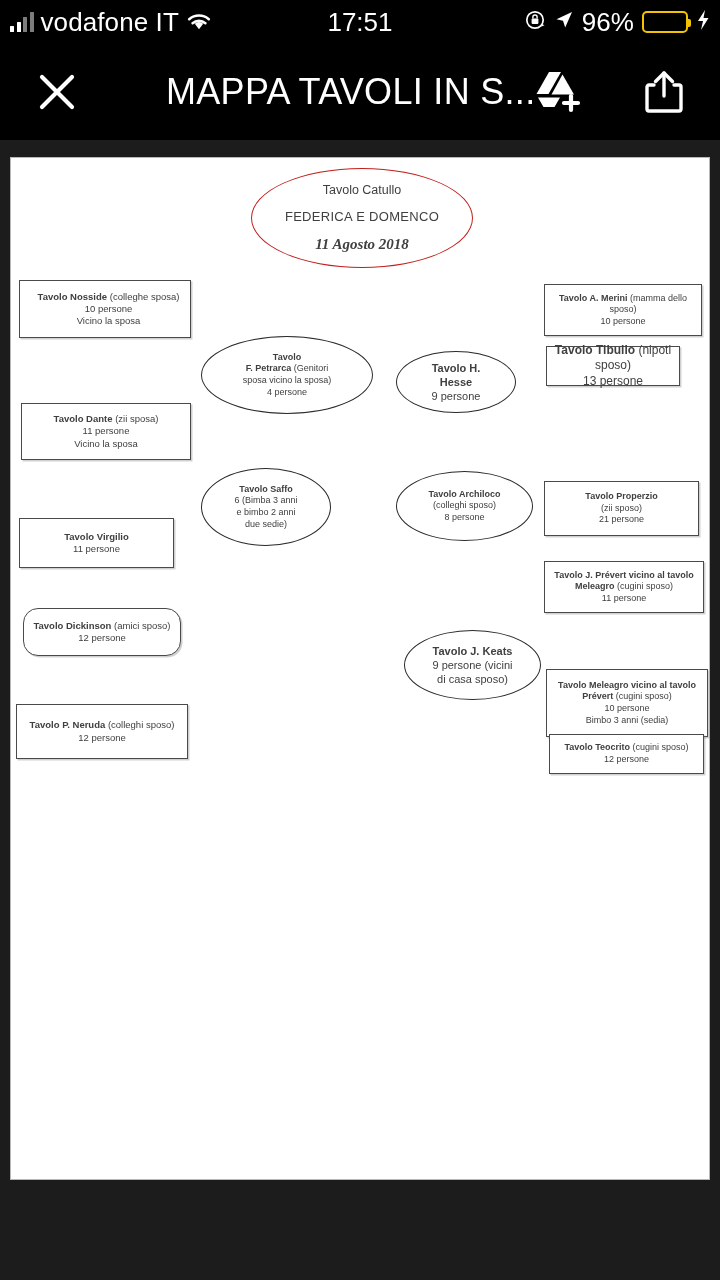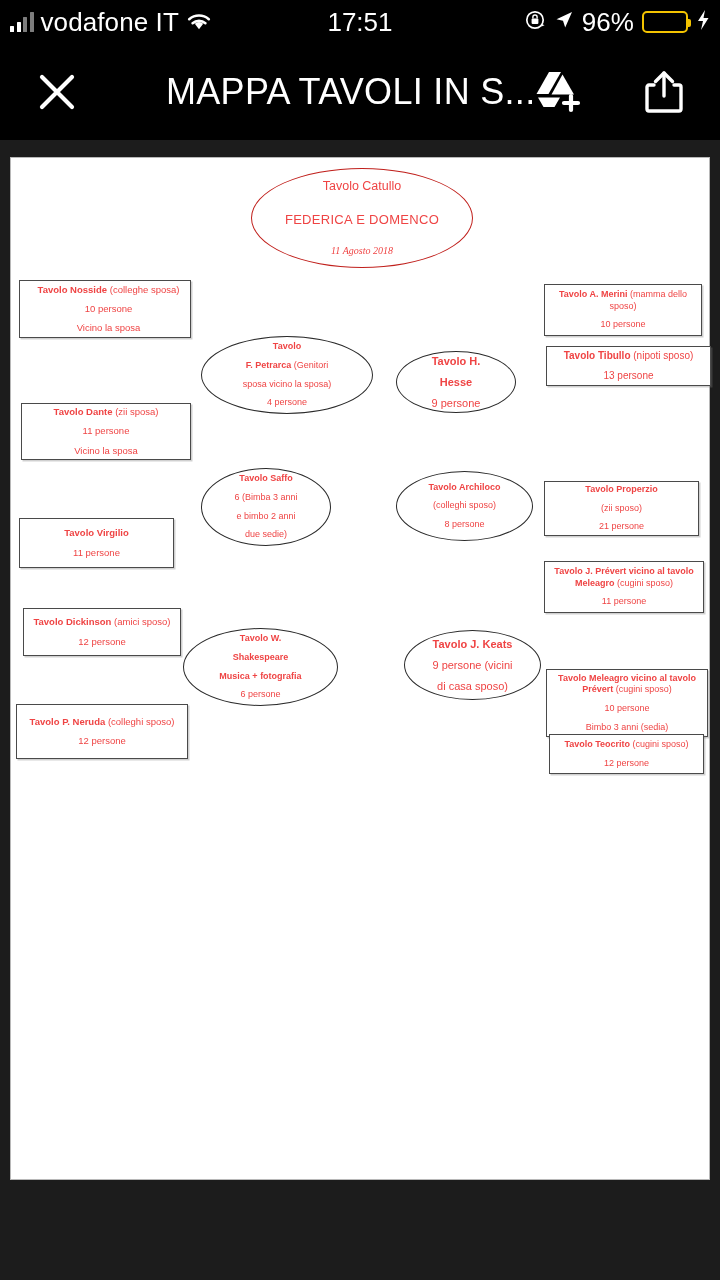--- a/index.html
+++ b/index.html
@@ -71,24 +71,23 @@
     background: #ffffff;
     border: 1px solid #b8b8b8;
   }
   .canvas { position: relative; width: 100%; height: 100%; }
 
   
   .shape {
     position: absolute;
     display: flex; flex-direction: column; justify-content: center;
     text-align: center;
-    color: #ef4444;
+    color: #404040;
     line-height: 1.28;
     padding: 2px 5px;
-    gap: 7px;
   }
   .box {
     border: 1.6px solid #4a4a4a;
     background: #fff;
     box-shadow: 1.5px 1.5px 0 rgba(120,120,120,0.35);
   }
   .oval {
     border: 1.5px solid #2a2a2a;
     border-radius: 50%;
     background: #fff;
@@ -97,21 +96,21 @@
     border: 1.8px solid #c0201c;
     border-radius: 50%;
     background: #fff;
   }
   .ln { display: block; width: 100%; }
   .b { font-weight: 700; }
   .n { font-weight: 400; }
 
   .hdr-catullo { font-size: 12.5px; font-weight: 400; margin-bottom: 11px; }
   .hdr-names { font-size: 13px; font-weight: 400; letter-spacing: 0.3px; margin-bottom: 10px; }
-  .hdr-date { font-size: 10px; font-weight: 400; font-style: italic; font-family: "Liberation Serif", serif; }
+  .hdr-date { font-size: 15px; font-weight: 700; font-style: italic; font-family: "Liberation Serif", serif; }
 </style>
 </head>
 <body>
 
 <div id="root">
 
   <div class="statusbar">
     <div class="sb-left">
       <span class="bars">
           <i></i>
@@ -202,36 +201,36 @@
         <span class="ln"><b class="b">Tavolo Dante</b><span class="n"> (zii sposa)</span></span>
         <span class="ln n">11 persone</span>
         <span class="ln n">Vicino la sposa</span>
       </div>
 
       <div class="shape box" style="left:8px; top:360px; width:155px; height:50px; font-size:9.5px;">
         <span class="ln"><b class="b">Tavolo Virgilio</b><span class="n"></span></span>
         <span class="ln n">11 persone</span>
       </div>
 
-      <div class="shape box" style="left:12px; top:450px; width:158px; height:48px; font-size:9.5px;">
+      <div class="shape box" style="left:12px; top:450px; width:158px; height:48px; font-size:9.5px;border-radius:15px;">
         <span class="ln"><b class="b">Tavolo Dickinson</b><span class="n"> (amici sposo)</span></span>
         <span class="ln n">12 persone</span>
       </div>
 
       <div class="shape box" style="left:5px; top:546px; width:172px; height:55px; font-size:9.5px;">
         <span class="ln"><b class="b">Tavolo P. Neruda</b><span class="n"> (colleghi sposo)</span></span>
         <span class="ln n">12 persone</span>
       </div>
 
       <div class="shape box" style="left:533px; top:126px; width:158px; height:52px; font-size:9px;">
         <span class="ln"><b class="b">Tavolo A. Merini</b><span class="n"> (mamma dello sposo)</span></span>
         <span class="ln n">10 persone</span>
       </div>
 
-      <div class="shape box" style="left:535px; top:188px; width:165px; height:40px; font-size:10px;">
+      <div class="shape box" style="left:535px; top:188px; width:134px; height:40px; font-size:12px;">
         <span class="ln"><b class="b">Tavolo Tibullo</b><span class="n"> (nipoti sposo)</span></span>
         <span class="ln n">13 persone</span>
       </div>
 
 
       <div class="shape box" style="left:533px; top:323px; width:155px; height:55px; font-size:9px;">
         <span class="ln b">Tavolo Properzio</span>
         <span class="ln n">(zii sposo)</span>
         <span class="ln n">21 persone</span>
       </div>
@@ -271,26 +270,20 @@
         <span class="ln n">e bimbo 2 anni</span>
         <span class="ln n">due sedie)</span>
       </div>
 
       <div class="shape oval" style="left:385px; top:313px; width:137px; height:70px; font-size:9px;">
         <span class="ln b">Tavolo Archiloco</span>
         <span class="ln n">(colleghi sposo)</span>
         <span class="ln n">8 persone</span>
       </div>
 
-      <div class="shape oval" style="left:172px; top:470px; width:155px; height:78px; font-size:9px;">
-        <span class="ln b">Tavolo W.</span>
-        <span class="ln b">Shakespeare</span>
-        <span class="ln b">Musica + fotografia</span>
-        <span class="ln n">6 persone</span>
-      </div>
 
       <div class="shape oval" style="left:393px; top:472px; width:137px; height:70px; font-size:11px;">
         <span class="ln b">Tavolo J. Keats</span>
         <span class="ln n">9 persone (vicini</span>
         <span class="ln n">di casa sposo)</span>
       </div>
 
     </div>
   </div>
 </div>

